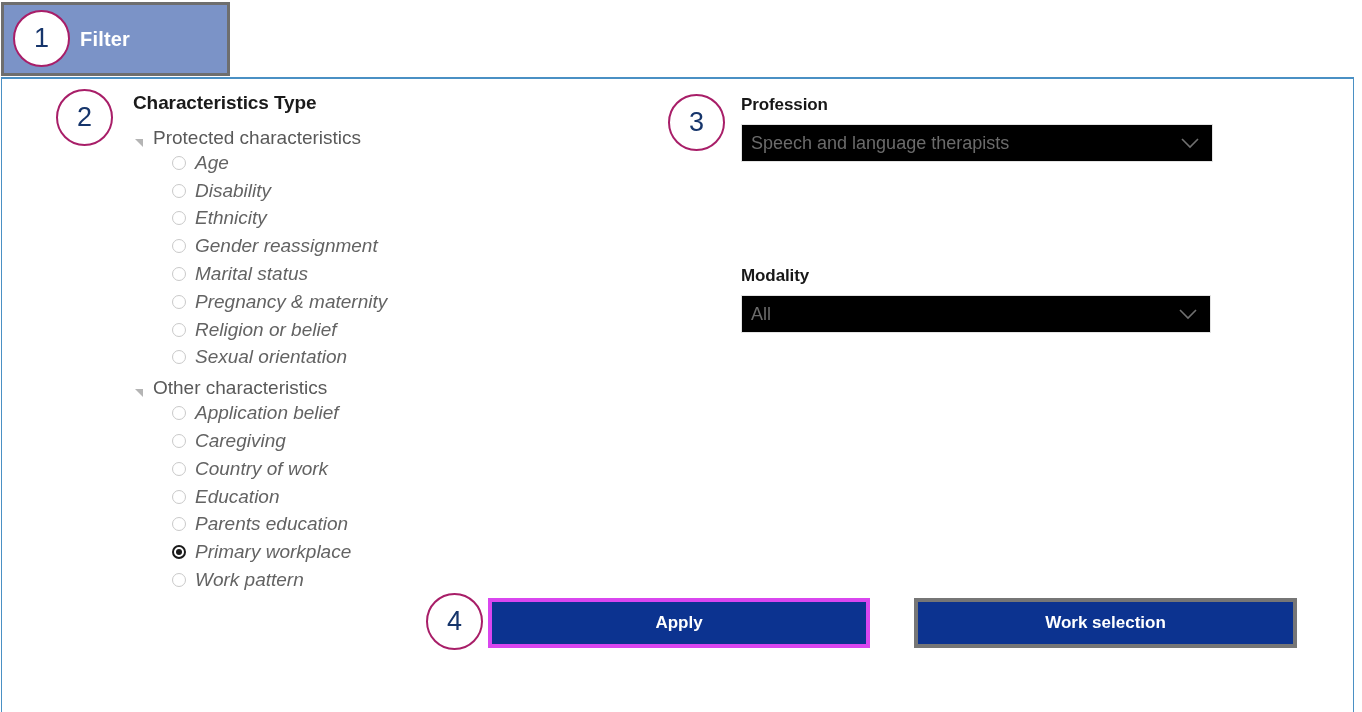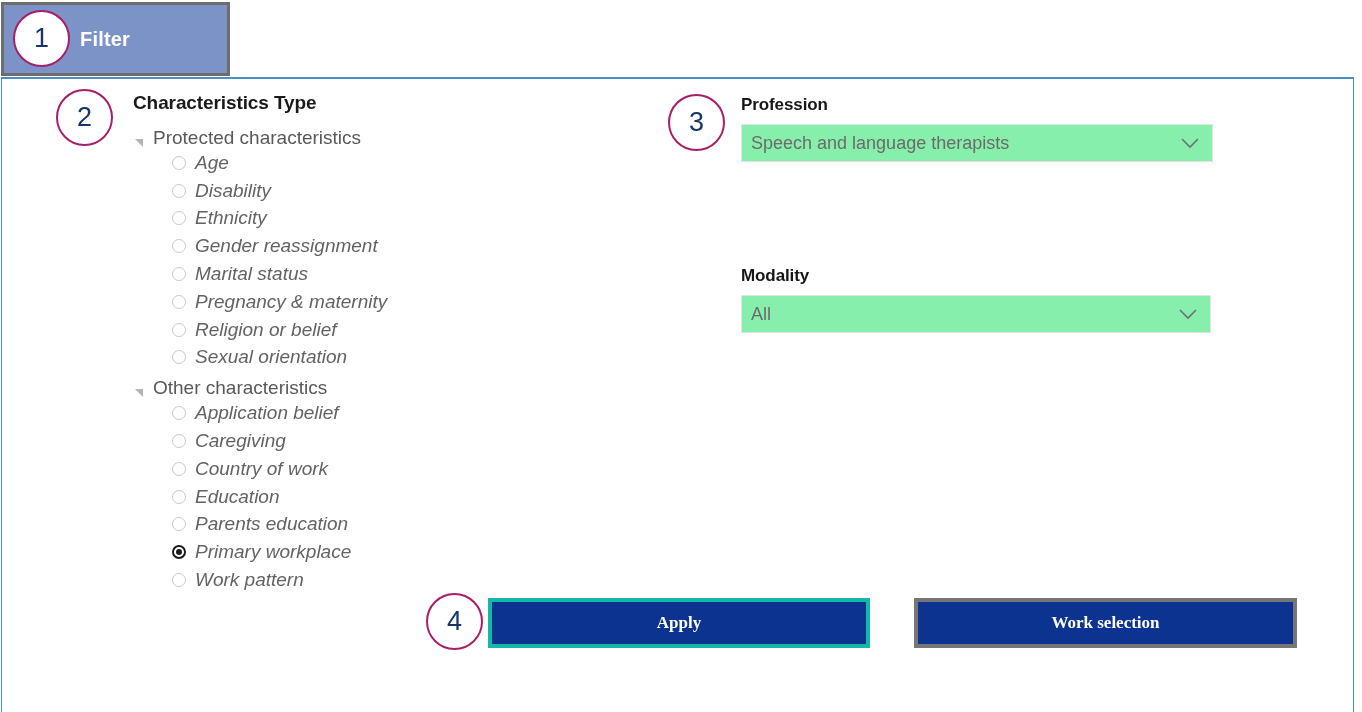--- a/index.html
+++ b/index.html
@@ -156,21 +156,21 @@
     font-size: 17px;
     font-weight: bold;
     color: #171717;
     margin-bottom: 9px;
     letter-spacing: -0.1px;
   }
   .dropdown {
     position: relative;
     height: 38px;
     border: 1px solid #e3e3e3;
-    background: #86efac;
+    background: #000000;
     box-sizing: border-box;
     display: flex;
     align-items: center;
   }
   .dropdown-value {
     font-size: 18px;
     color: #6b6b6b;
     padding-left: 9px;
     white-space: nowrap;
     overflow: hidden;
@@ -191,26 +191,26 @@
     position: absolute;
     left: 0;
     top: 519px;
     width: 100%;
     height: 60px;
   }
   .action-button {
     position: absolute;
     height: 50px;
     background: #0c3390;
-    border: 4px solid #14b8a6;
+    border: 4px solid #d946ef;
     box-sizing: border-box;
     color: #ffffff;
     font-size: 17px;
     font-weight: bold;
-    font-family: Liberation Serif, serif;
+    font-family: Liberation Sans, sans-serif;
     display: flex;
     align-items: center;
     justify-content: center;
     cursor: pointer;
     padding: 4px;
   }
   #apply-button {
     left: 486px;
     top: 0;
     width: 382px;

